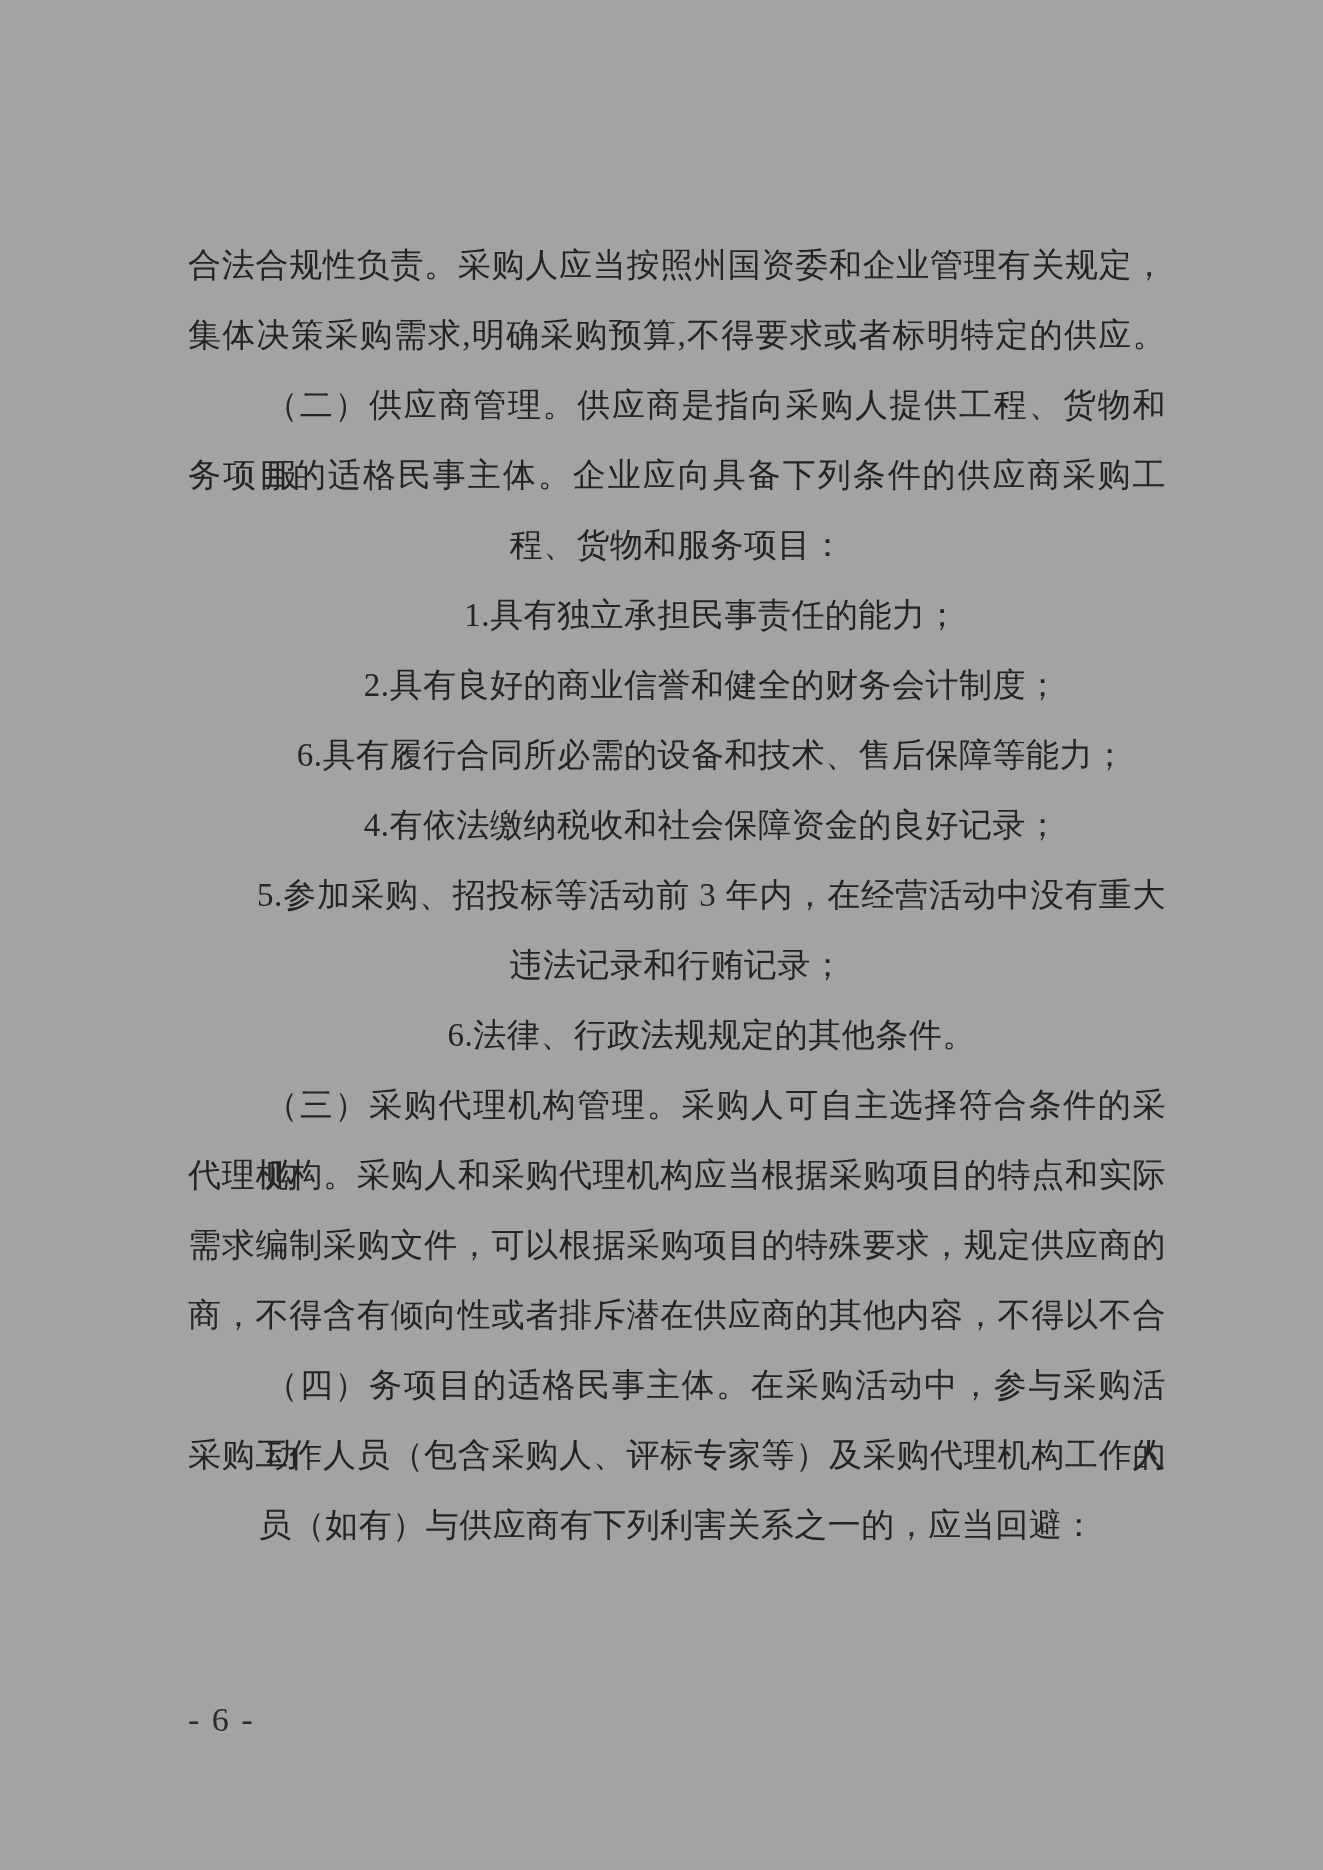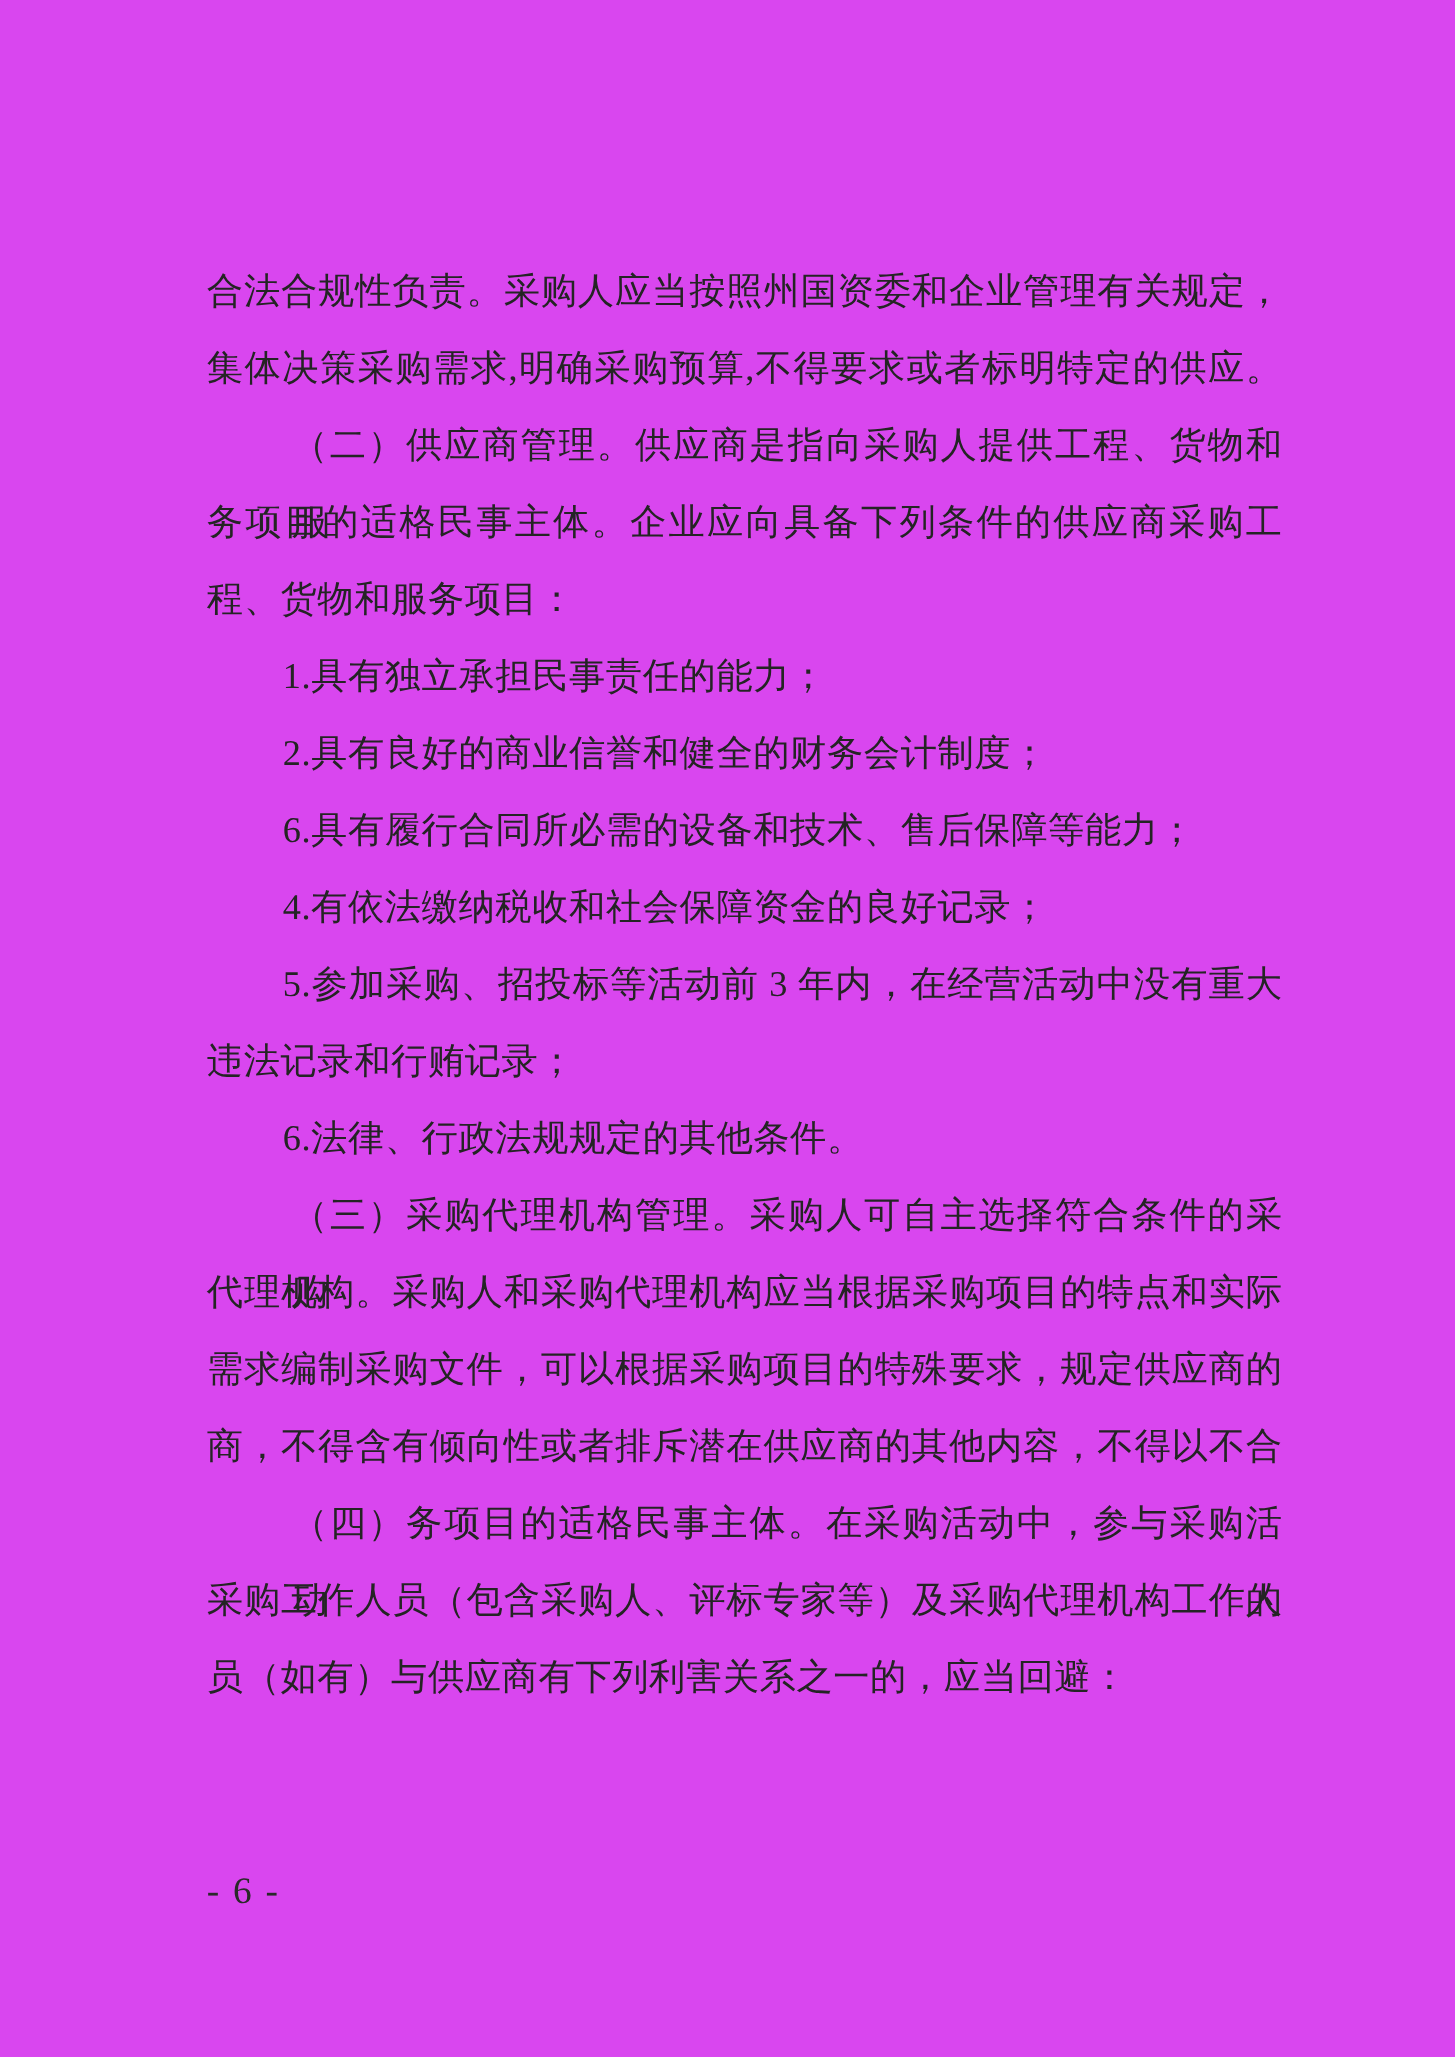--- a/index.html
+++ b/index.html
@@ -4,37 +4,38 @@
 <style>
   html, body {
     margin: 0;
     padding: 0;
     background: #ffffff;
   }
   .page {
     position: relative;
     width: 1323px;
     height: 1870px;
-    background: #d946ef;
+    background: #a3a3a3;
     color: #242424;
     font-family: "Liberation Serif", "DejaVu Serif", serif;
     overflow: hidden;
   }
   .textblock {
     position: absolute;
     left: 188px;
     top: 230px;
     width: 978px;
   }
   .line {
     height: 70px;
     line-height: 70px;
     font-size: 33px;
     letter-spacing: 0.5px;
     white-space: pre-wrap;
+    text-align: center;
   }
   
   .j {
     text-align: justify;
     text-align-last: justify;
   }
   
   .ind-p { padding-left: 77px; }
   
   .ind-n { padding-left: 69px; }

